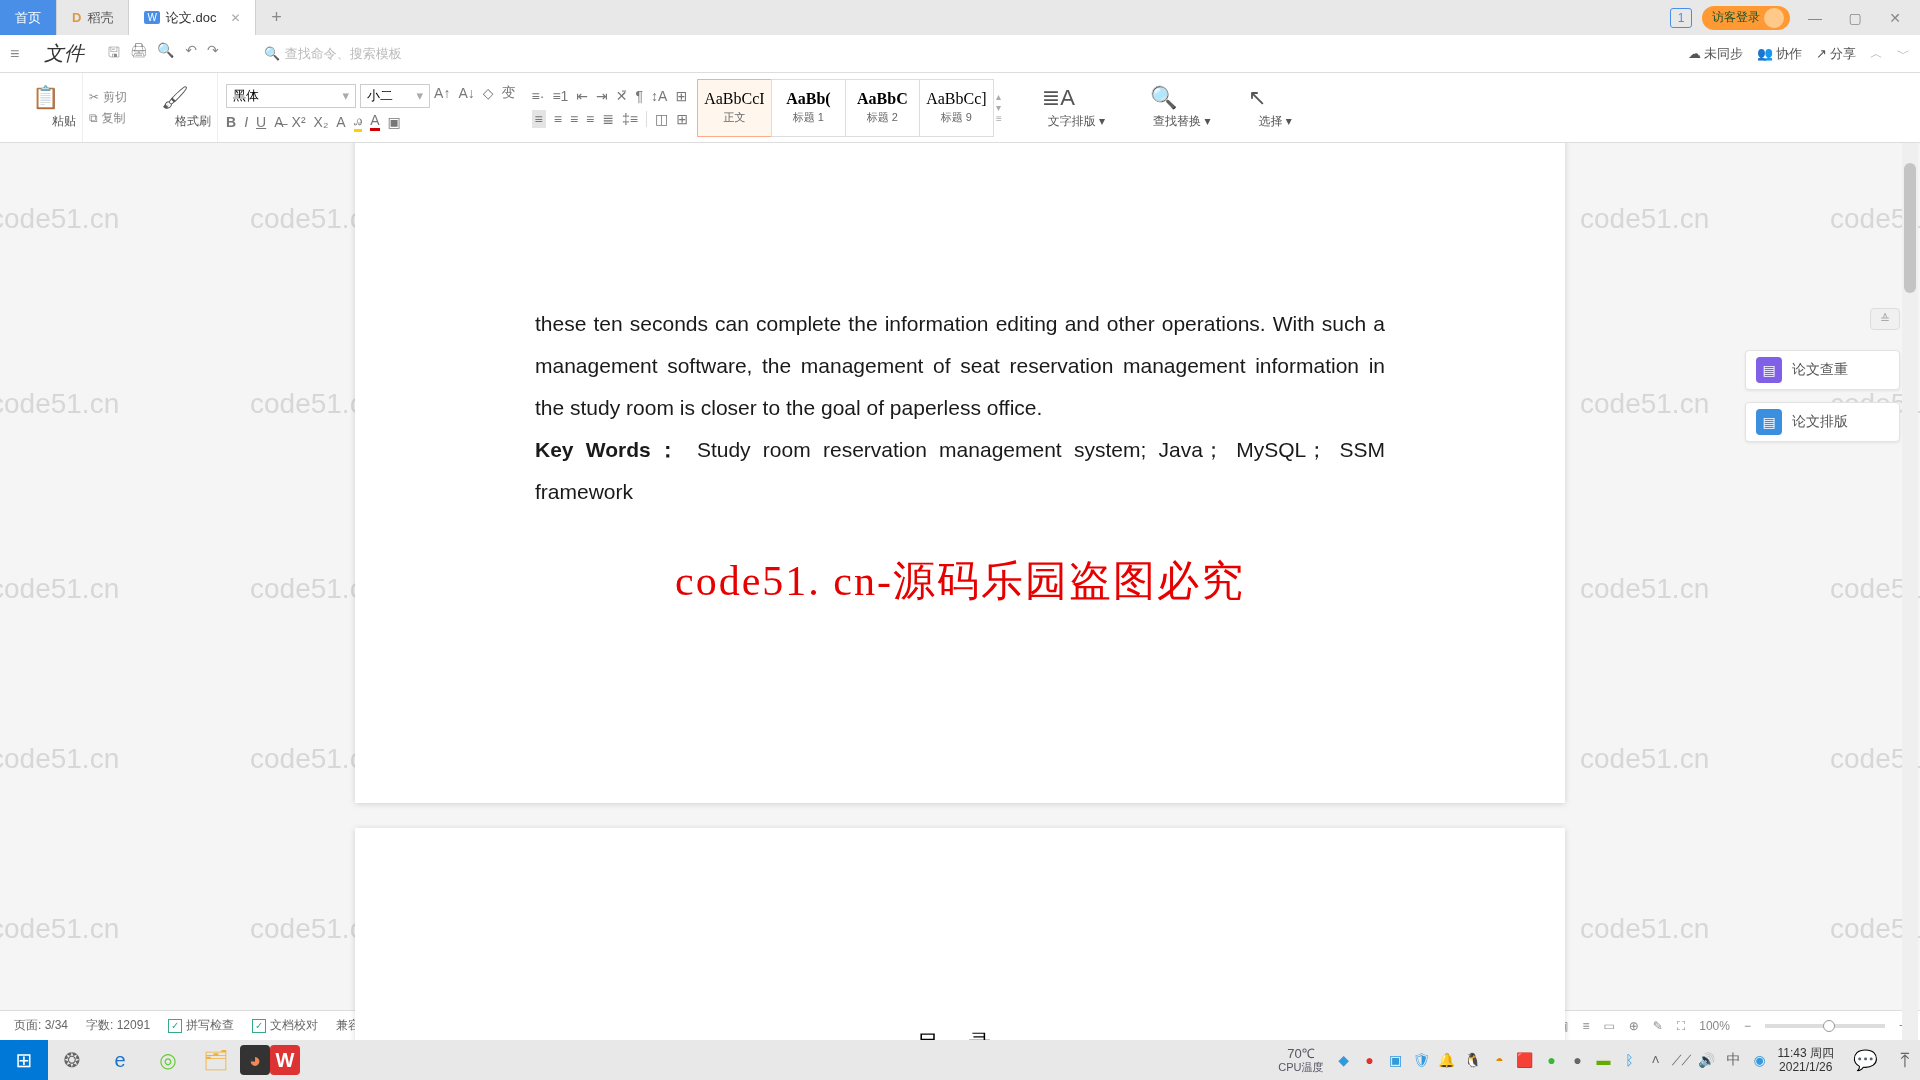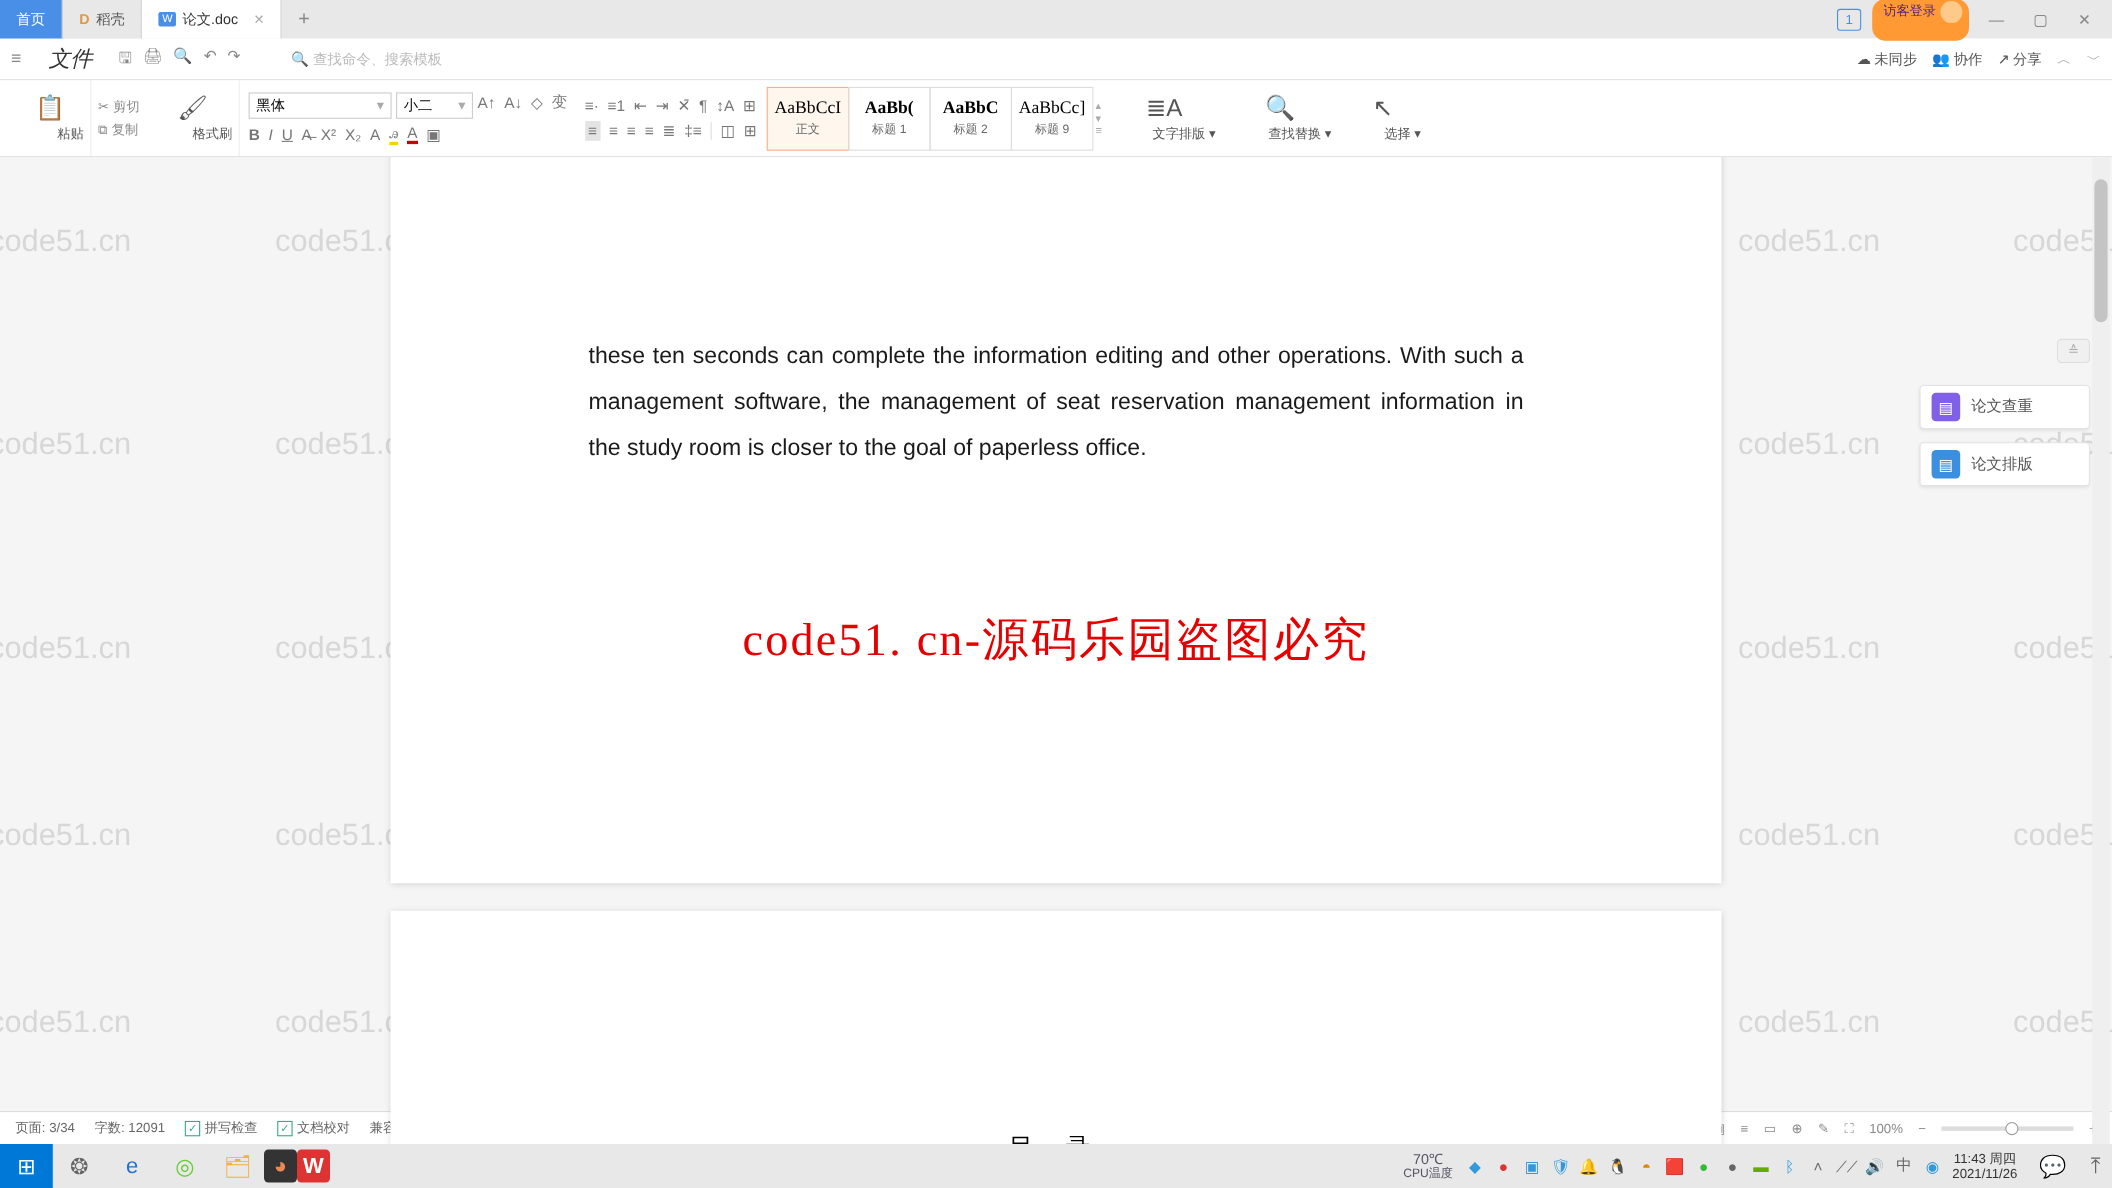--- a/index.html
+++ b/index.html
@@ -8,21 +8,21 @@
 
 .titlebar { height:35px; background:#e8e8e8; display:flex; align-items:stretch; }
 .tab { display:flex; align-items:center; padding:0 15px; font-size:13px; border-right:1px solid #d0d0d0; gap:6px; }
 .tab.home { background:#4a8fe7; color:#fff; }
 .tab.inactive { background:#e8e8e8; color:#555; }
 .tab.active { background:#fff; color:#333; }
 .tab .x { color:#aaa; font-size:12px; margin-left:8px; }
 .tab-add { width:40px; display:flex; align-items:center; justify-content:center; color:#888; font-size:18px; }
 .titlebar-right { margin-left:auto; display:flex; align-items:center; gap:10px; padding-right:10px; }
 .badge-1 { border:1px solid #4a8fe7; color:#4a8fe7; width:22px; height:20px; font-size:12px; display:flex; align-items:center; justify-content:center; border-radius:3px; }
-.login-pill { background:#ff9933; color:#4c1d95; border-radius:12px; padding:2px 6px 16px 10px; font-size:12px; display:flex; align-items:center; gap:4px; }
+.login-pill { background:#ff9933; color:#14532d; border-radius:12px; padding:2px 6px 2px 10px; font-size:12px; display:flex; align-items:center; gap:4px; }
 .login-pill .avatar { width:20px; height:20px; background:#ffc98a; border-radius:50%; }
 .win-btn { width:30px; color:#888; text-align:center; font-size:14px; }
 
 
 .menubar { height:38px; background:#fff; border-bottom:1px solid #ddd; display:flex; align-items:center; padding:0 10px; gap:6px; }
 .menubar .ham { width:20px; color:#888; }
 .menubar .file-lbl { font-size:20px; color:#333; padding:0 8px;font-style:italic; }
 .menubar .qat { display:flex; gap:10px; padding:0 10px; color:#888; font-size:14px; }
 .menubar .tabs { display:flex; gap:18px; margin-left:20px; }
 .menubar .mtab { font-size:14px; color:#333; padding:4px 4px; }
@@ -265,20 +265,21 @@
     <span class="big-lbl"><span>选择</span> ▾</span>
   </div>
 </div>
 
 <div class="docarea">
 
   <div class="page page1">
     <div class="page-content">
       <div style="height:420px"></div>
       <p>these ten seconds can complete the information editing and other operations. With such a management software, the management of seat reservation management information in the study room is closer to the goal of paperless office.</p>
+      <p class="keywords"><b>Key Words：</b> <span>Study room reservation management system; Java； MySQL； SSM framework</span></p>
     </div>
     <div class="center-watermark" style="top:830px">code51. cn-源码乐园盗图必究</div>
   </div>
 
   <div class="page page2">
     <div class="toc-head">目 录</div>
   </div>
 
   <div class="sidepanel">
     <div class="collapse-handle">≙</div>
@@ -396,17 +397,17 @@
     <span class="ti" style="color:#6a0">▬</span>
     <span class="ti" style="color:#39d">ᛒ</span>
     <span class="ti">˄</span>
     <span class="ti">⟋⟋</span>
     <span class="ti">🔊</span>
     <span class="ti">中</span>
     <span class="ti" style="color:#39d">◉</span>
   </div>
   <div class="clock">
     <div><span>11:43</span> <span>周四</span></div>
-    <div>2021/11/26</div>
+    <div>2021/1/26</div>
   </div>
   <div class="tb-icon" style="color:#666">💬</div>
   <div class="tb-icon" style="color:#666;width:30px">⤒</div>
 </div>
 
 </body></html>

